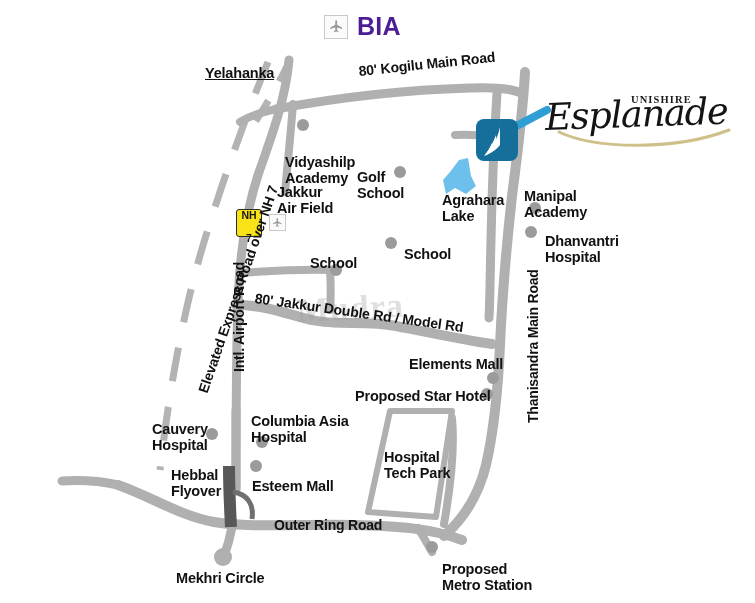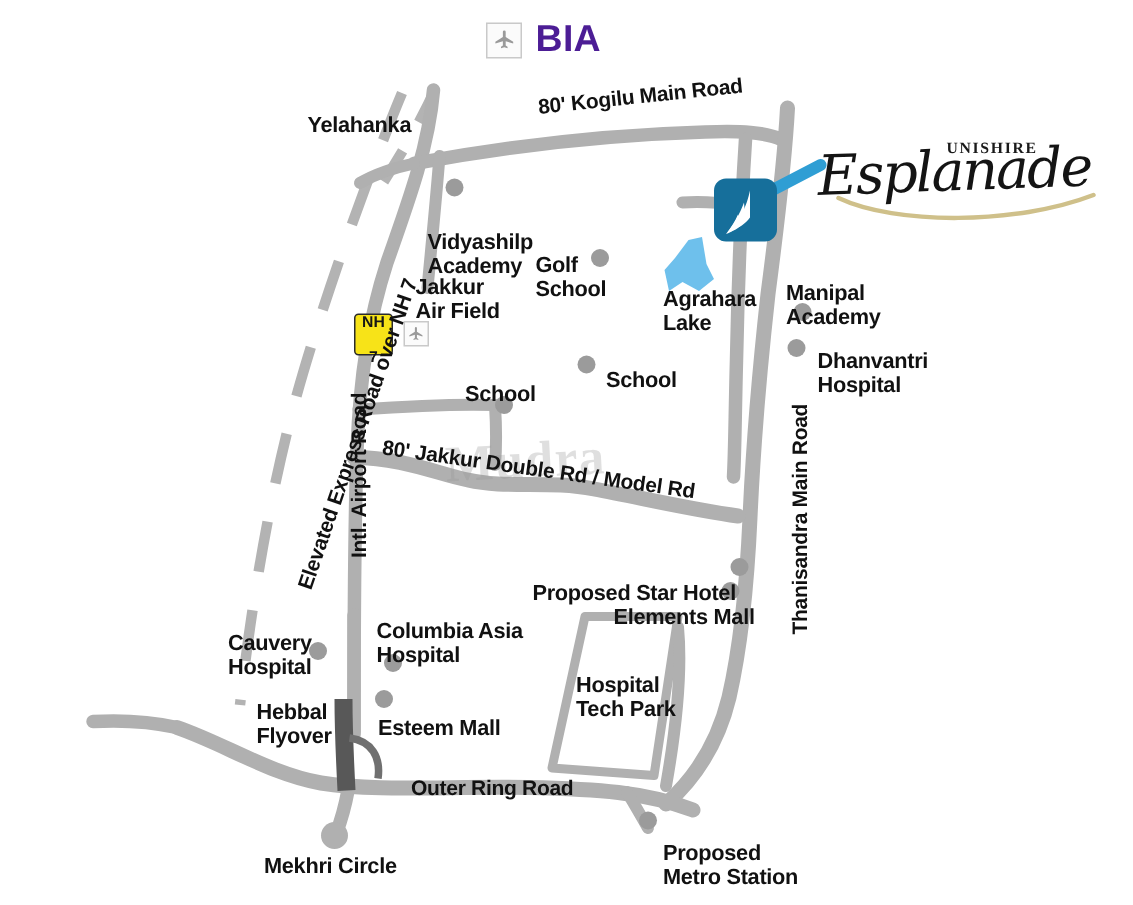--- a/index.html
+++ b/index.html
@@ -253,21 +253,21 @@
 
   <div id="brand-logo">
     <div id="brand-main">Esplanade</div>
     <div id="brand-sub">UNISHIRE</div>
     <svg id="brand-swoosh" width="175" height="22" viewBox="0 0 175 22">
       <path d="M2 4 C 40 22, 120 22, 172 2" stroke="#cfc08a" stroke-width="3" fill="none" stroke-linecap="round"></path>
     </svg>
   </div>
 
   <div id="label-layer">
-      <div class="lbl poi-label" style="left: 205px; top: 76px;">Yelahanka</div>
+      <div class="lbl poi-label" style="left: 205px; top: 65px; text-decoration: underline;">Yelahanka</div>
       <div class="dot" style="left: 297px; top: 119px; width: 12px; height: 12px; background: rgb(155, 155, 155);"></div>
       <div class="lbl poi-label" style="left: 285px; top: 154px;">Vidyashilp
 Academy</div>
       <div class="dot" style="left: 394px; top: 166px; width: 12px; height: 12px; background: rgb(155, 155, 155);"></div>
       <div class="lbl poi-label" style="left: 357px; top: 169px;">Golf
 School</div>
       <div class="lbl poi-label" style="left: 277px; top: 184px;">Jakkur
 Air Field</div>
       <div class="lbl poi-label" style="left: 442px; top: 192px;">Agrahara
 Lake</div>
@@ -275,21 +275,21 @@
       <div class="lbl poi-label" style="left: 524px; top: 188px;">Manipal
 Academy</div>
       <div class="dot" style="left: 525px; top: 226px; width: 12px; height: 12px; background: rgb(155, 155, 155);"></div>
       <div class="lbl poi-label" style="left: 545px; top: 233px;">Dhanvantri
 Hospital</div>
       <div class="dot" style="left: 385px; top: 237px; width: 12px; height: 12px; background: rgb(155, 155, 155);"></div>
       <div class="lbl poi-label" style="left: 404px; top: 246px;">School</div>
       <div class="dot" style="left: 330px; top: 264px; width: 12px; height: 12px; background: rgb(155, 155, 155);"></div>
       <div class="lbl poi-label" style="left: 310px; top: 255px;">School</div>
       <div class="dot" style="left: 487px; top: 372px; width: 12px; height: 12px; background: rgb(155, 155, 155);"></div>
-      <div class="lbl poi-label" style="left: 409px; top: 356px; margin-top: 48px;">Elements Mall</div>
+      <div class="lbl poi-label" style="left: 409px; top: 356px;">Elements Mall</div>
       <div class="dot" style="left: 481px; top: 388px; width: 12px; height: 12px; background: rgb(155, 155, 155);"></div>
       <div class="lbl poi-label" style="left: 355px; top: 388px;">Proposed Star Hotel</div>
       <div class="dot" style="left: 256px; top: 436px; width: 12px; height: 12px; background: rgb(155, 155, 155);"></div>
       <div class="lbl poi-label" style="left: 251px; top: 413px;">Columbia Asia
 Hospital</div>
       <div class="dot" style="left: 206px; top: 428px; width: 12px; height: 12px; background: rgb(155, 155, 155);"></div>
       <div class="lbl poi-label" style="left: 152px; top: 421px;">Cauvery
 Hospital</div>
       <div class="lbl poi-label" style="left: 384px; top: 449px;">Hospital
 Tech Park</div>

